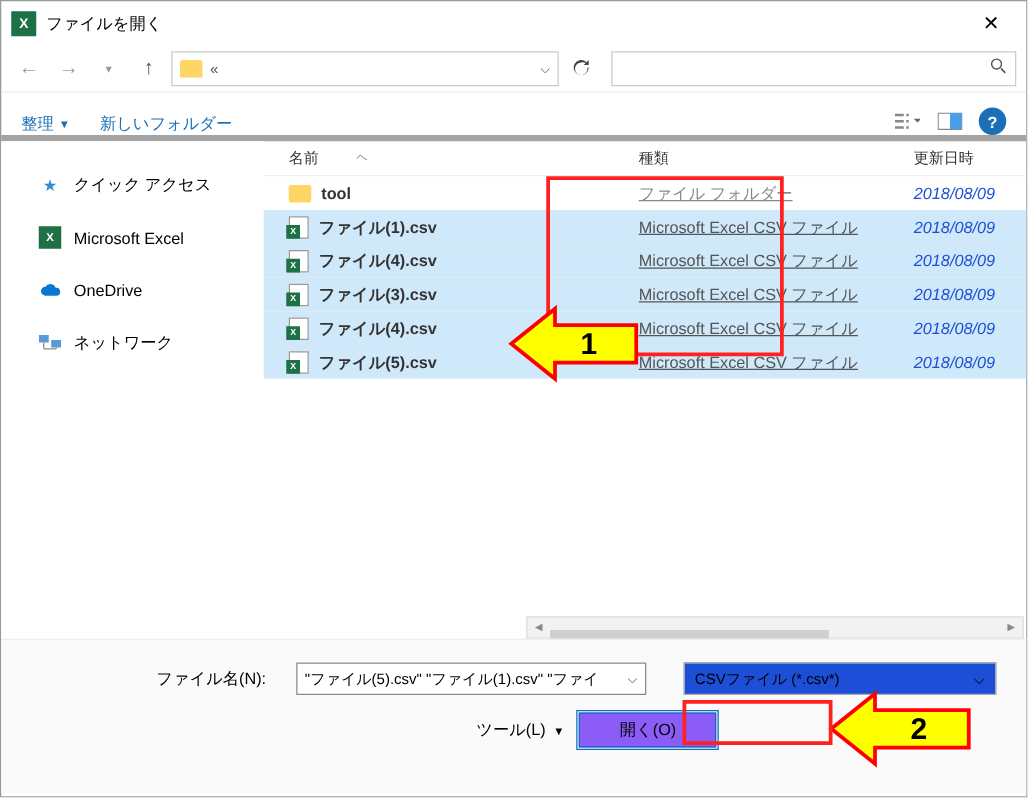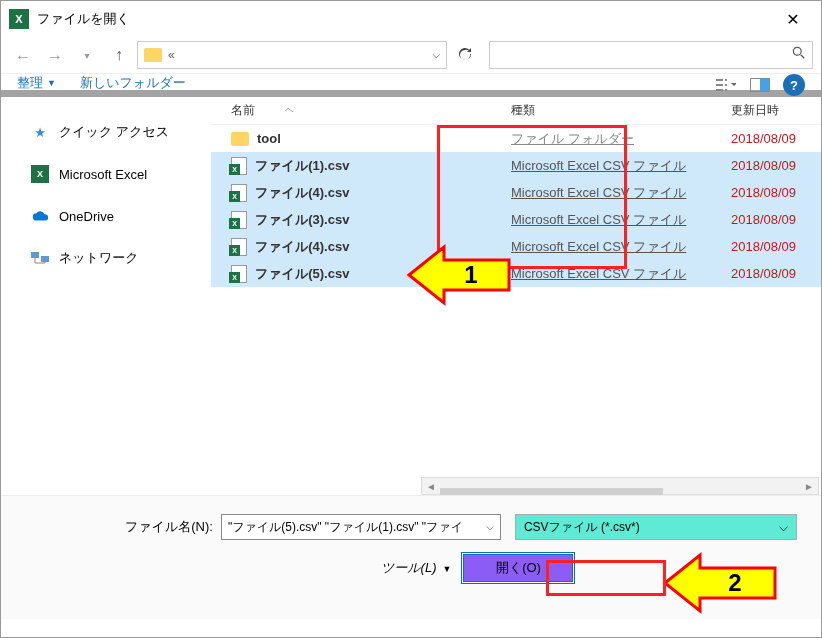--- a/index.html
+++ b/index.html
@@ -18,21 +18,21 @@
   .navbtn.enabled { color: #555; cursor: pointer; }
   .address { flex: 0 0 310px; height: 28px; border: 1px solid #ccc; display: flex; align-items: center; padding: 0 6px; gap: 6px; }
   .folder-icon-sm { width: 18px; height: 14px; background: #ffd666; border-radius: 2px 2px 0 0; position: relative; }
   .addr-text { color: #555; font-size: 12px; flex: 1; }
   .addr-chev { color: #555; font-size: 10px; }
   .refresh { width: 28px; height: 28px; display: flex; align-items: center; justify-content: center; color: #444; }
   .searchbox { flex: 1; height: 28px; border: 1px solid #ccc; margin-left: 6px; display: flex; align-items: center; padding: 0 6px; }
   .searchbox .mag { margin-left: auto; color: #555; }
 
   
-  .toolbar { height: 24px; border-top: 1px solid #eee; border-bottom: 7px solid #a3a3a3; display: flex; align-items: flex-start; padding: 0 16px; gap: 24px; }
+  .toolbar { height: 40px; border-top: 1px solid #eee; border-bottom: 5px solid #a3a3a3; display: flex; align-items: flex-end; padding: 0 16px; gap: 24px; }
   .tool-link { font-size: 13px; color: #1b6fb6; display: flex; align-items: center; gap: 4px; cursor: pointer; }
   .tool-link .tri { font-size: 9px; }
   .toolbar-right { margin-left: auto; display: flex; align-items: center; gap: 12px; }
   .view-icon { width: 22px; height: 18px; display: flex; align-items: center; justify-content: center; color: #555; border: 1px solid transparent; }
   .help-icon { width: 22px; height: 22px; background: #1b6fb6; border-radius: 50%; color: #fff; display: flex; align-items: center; justify-content: center; font-size: 13px; font-weight: bold; }
 
   
   .main { display: flex; height: 398px; }
   .sidebar { width: 210px; padding: 14px 0; background: #fff; position: relative; }
   .side-item { height: 42px; display: flex; align-items: center; padding-left: 30px; gap: 10px; font-size: 13px; cursor: pointer; position: relative; }
@@ -51,44 +51,44 @@
   .col-name { width: 280px; display: flex; align-items: center; gap: 30px; }
   .col-sort { font-size: 9px; color: #888; }
   .col-type { width: 220px; }
   .col-date { flex: 1; }
   .rows { }
   .row { height: 27px; display: flex; align-items: center; padding-left: 20px; font-size: 13px; color: #333; }
   .row.sel { background: #cfe8fa; }
   .cell-name { width: 280px; display: flex; align-items: center; gap: 8px; font-weight: bold; }
   .cell-type { width: 220px; color: #555; text-decoration: underline; }
   .cell-type.gray { color: #888; }
-  .cell-date { flex: 1; color: #b91c1c; }
+  .cell-date { flex: 1; color: #1d4ed8; font-style: italic; }
   .ficon { width: 18px; height: 18px; display: flex; align-items: center; justify-content: center; }
   .ficon.folder { width: 18px; height: 14px; background: #ffd666; border-radius: 2px; }
   .ficon.csv { width: 16px; height: 18px; background: #fff; border: 1px solid #999; position: relative; }
   .ficon.csv::before { content: "X"; position: absolute; left: -3px; bottom: -1px; width: 11px; height: 11px; background: #1e7145; color: #fff; font-size: 7px; font-weight: bold; display: flex; align-items: center; justify-content: center; }
 
   .redbox { position: absolute; border: 3px solid #ff2020; pointer-events: none; }
   .redbox.files { left: 226px; top: 28px; width: 190px; height: 144px; }
 
   .hscroll { position: absolute; bottom: 0; left: 210px; right: 2px; height: 18px; background: #f2f2f2; border: 1px solid #ddd; display: flex; align-items: center; }
   .hscroll .arrow { width: 18px; text-align: center; color: #888; font-size: 10px; }
   .hscroll .track { flex: 1; position: relative; }
   .hscroll .thumb { position: absolute; left: 0; top: 2px; height: 12px; width: 62%; background: #cfcfcf; }
 
   
   .bottom { height: 124px; background: #fafafa; border-top: 1px solid #eee; padding: 18px 24px 12px 24px; position: relative; }
-  .fnrow { display: flex; align-items: center; gap: 8px; margin-bottom: 14px; }
+  .fnrow { display: flex; align-items: center; gap: 24px; margin-bottom: 14px; }
   .fnlabel { font-size: 13px; margin-left: 100px; }
   .fninput { width: 280px; height: 26px; border: 1px solid #888; background: #fff; font-size: 12px; padding: 0 6px; display: flex; align-items: center; justify-content: space-between; }
   .fninput .chev { font-size: 10px; color: #555; }
-  .typesel { width: 180px; height: 26px; border: 1px solid #aaa; background: #5eead4; font-size: 12px; padding: 0 8px; display: flex; align-items: center; justify-content: space-between; margin-left: 6px; }
+  .typesel { width: 180px; height: 26px; border: 1px solid #aaa; background: #1d4ed8; font-size: 12px; padding: 0 8px; display: flex; align-items: center; justify-content: space-between; margin-left: 6px; }
   .typesel-wide { flex: 1; }
   .btnrow { display: flex; align-items: center; gap: 12px; }
-  .tools-label { margin-left: 356px; font-size: 13px; font-style: italic; }
+  .tools-label { margin-left: 356px; font-size: 13px; }
   .tools-tri { font-size: 9px; margin-left: 6px; }
   .openbtn { width: 110px; height: 28px; background: #8b5cf6; border: 1px solid #0a6bbf; outline: 1px solid #0a6bbf; outline-offset: 1px; display: flex; align-items: center; justify-content: center; font-size: 13px; cursor: pointer; }
 
   
   .anno-arrow { position: absolute; pointer-events: none; }
   .anno-arrow svg { overflow: visible; }
   .anno-num { font-size: 24px; font-weight: bold; fill: #000; font-family: Arial, sans-serif; }
 </style>
 </head>
 <body>

